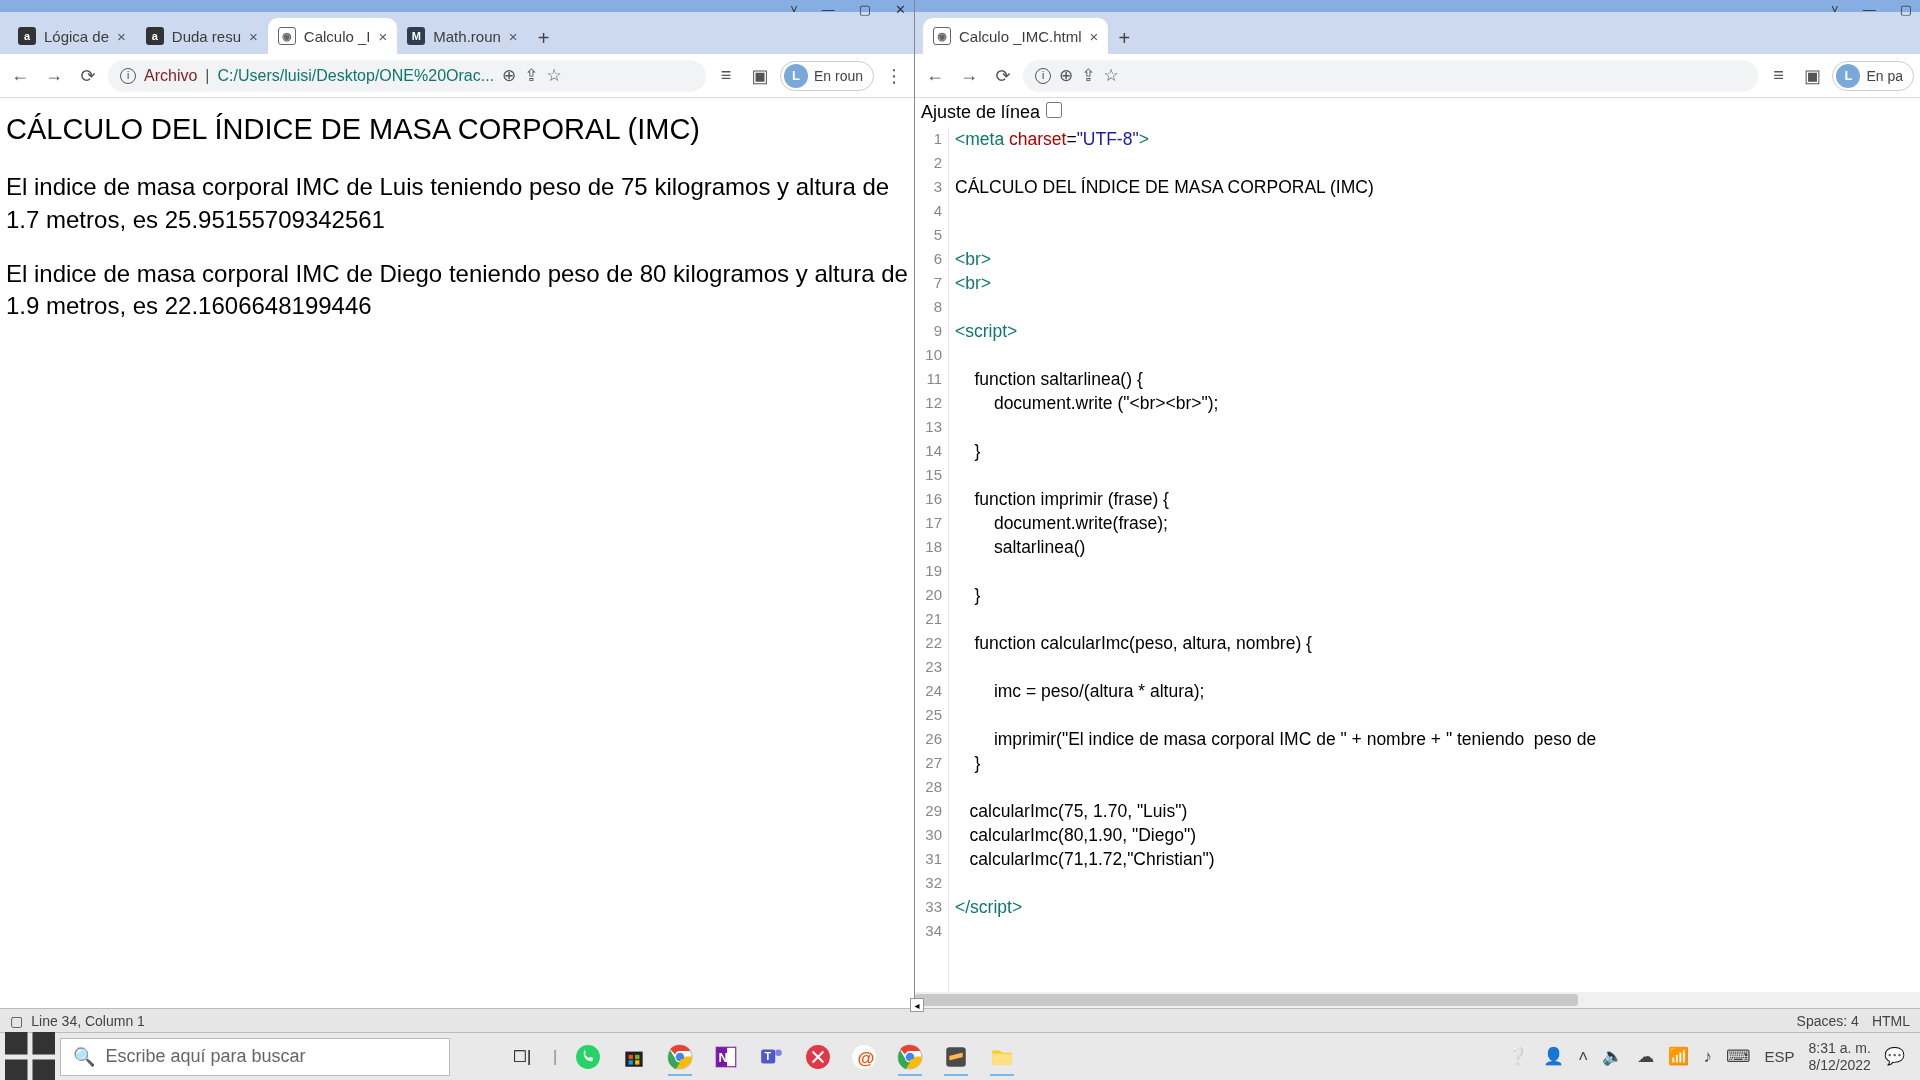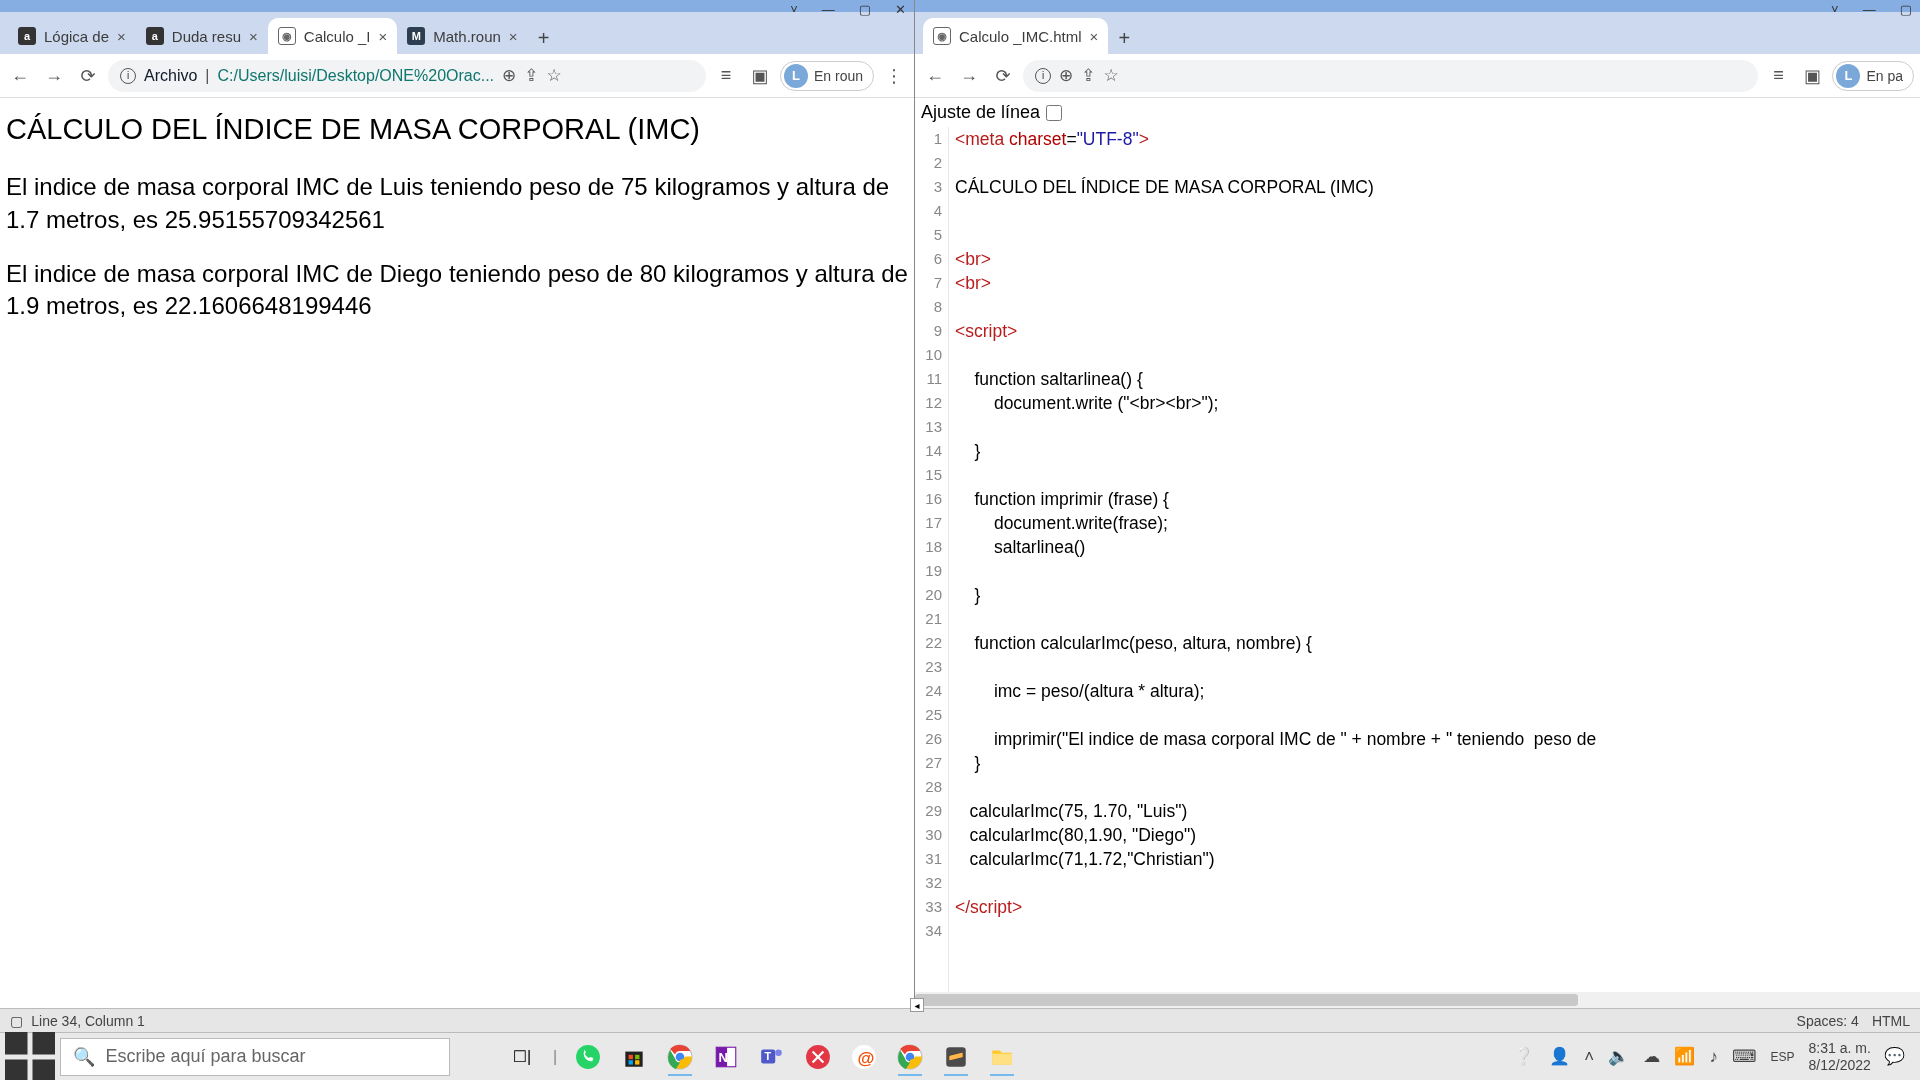--- a/index.html
+++ b/index.html
@@ -23,41 +23,41 @@
 .fav-globe{border:1px solid #666;border-radius:50%;color:#666}
 .fav-m{background:#2d3e50;color:#fff}
 .tab .ttitle{white-space:nowrap;overflow:hidden;text-overflow:ellipsis;flex:1}
 .tab .tclose{font-size:15px;color:#555;flex:0 0 auto}
 .newtab{width:32px;height:32px;display:flex;align-items:center;justify-content:center;font-size:20px;color:#444}
 
 .toolbar{height:44px;background:#fff;border-bottom:1px solid #ddd;display:flex;align-items:center;padding:0 6px;gap:6px}
 .tbtn{width:28px;height:28px;display:flex;align-items:center;justify-content:center;color:#555;font-size:18px;border-radius:50%}
 .addrbar{flex:1;height:32px;background:#f1f3f4;border-radius:16px;display:flex;align-items:center;padding:0 12px;font-size:16px;color:#333;gap:8px;overflow:hidden}
 .addrbar .info{width:16px;height:16px;border:1.5px solid #555;border-radius:50%;display:flex;align-items:center;justify-content:center;font-size:10px;flex:0 0 16px}
-.addr-label{color:#0f172a;font-weight:500}
+.addr-label{color:#7f1d1d;font-weight:500}
 .addr-sep{color:#555}
 .addr-url{color:#0f766e;white-space:nowrap;overflow:hidden;text-overflow:ellipsis}
 .addr-icon{color:#555;font-size:17px}
 .profile-pill{height:30px;border-radius:15px;border:1px solid #ccc;display:flex;align-items:center;padding:0 10px 0 3px;gap:6px;font-size:14px;color:#444}
 .profile-pill .pdot{width:24px;height:24px;border-radius:50%;background:#7aa8d8;color:#fff;display:flex;align-items:center;justify-content:center;font-size:13px;font-weight:bold}
 
 
 .page-left{padding:12px 6px;font-family:"Times New Roman",serif;font-size:24px;line-height:1.35;color:#000}
 .page-left h1{font-size:29px;font-weight:normal;margin-bottom:22px}
 .page-left p{margin-bottom:22px}
 
 
 .page-right{flex:1;display:flex;flex-direction:column;overflow:hidden;background:#fff}
-.vs-top{padding:4px 6px;font-size:18px;font-family:monospace;color:#000;display:flex;align-items:center;gap:6px}
+.vs-top{padding:4px 6px;font-size:18px;font-family:monospace;color:#000;display:flex;align-items:flex-start;gap:6px}
 .vs-top input{width:16px;height:16px}
 .vs-body{flex:1;display:flex;overflow:hidden;font-family:Consolas,monospace;font-size:17.5px;line-height:24px}
 .gutter{width:34px;background:#fff;color:#888;text-align:right;padding-right:6px;border-right:1px solid #e8e8e8;font-size:15px}
 .gutter div{height:24px}
 .code{flex:1;white-space:pre;overflow:auto;padding-left:6px}
-.tag{color:#b91c1c}
+.tag{color:#0f766e}
 .attr{color:#b00000}
 .val{color:#1a1aa6}
 .plain{color:#000}
 .hscroll{height:16px;background:#f0f0f0;position:relative}
 .hscroll .thumb{position:absolute;left:0;top:2px;height:12px;width:66%;background:#c8c8c8;border-radius:3px}
 
 
 .divider-handle{position:absolute;left:910px;top:998px;width:14px;height:14px;background:#fff;border:1px solid #999;font-size:10px;display:flex;align-items:center;justify-content:center}
 
 
@@ -67,21 +67,21 @@
 
 .taskbar{position:absolute;left:0;bottom:0;width:100%;height:48px;background:#e9e9e9;border-top:1px solid #bbb;display:flex;align-items:center}
 .startbtn{width:60px;height:48px;display:flex;align-items:center;justify-content:center;font-size:20px;color:#222}
 .searchbox{width:390px;height:38px;background:#fff;border:1px solid #bbb;display:flex;align-items:center;padding:0 12px;gap:10px;color:#666;font-size:18px}
 .taskspacer{width:38px}
 .taskicons{display:flex;align-items:center;gap:6px;margin-left:14px}
 .ticon{width:40px;height:40px;display:flex;align-items:center;justify-content:center;border-radius:3px;position:relative}
 .ticon svg{width:26px;height:26px}
 .ticon.active::after{content:"";position:absolute;bottom:1px;left:8px;right:8px;height:2px;background:#76b9ed}
 .tray{margin-left:auto;display:flex;align-items:center;gap:14px;padding-right:14px;color:#444;font-size:16px}
-.tray .lang{font-size:12px}
+.tray .lang{font-size:15px}
 .tray .clock{font-size:14px;text-align:right;line-height:1.15}
 .tray .tico{font-size:17px}
 
 
 .wincap{position:absolute;top:0;height:18px;display:flex;align-items:center;gap:24px}
 .wincap span{font-size:13px;color:#333}
 
 </style>
 </head>
 <body>

